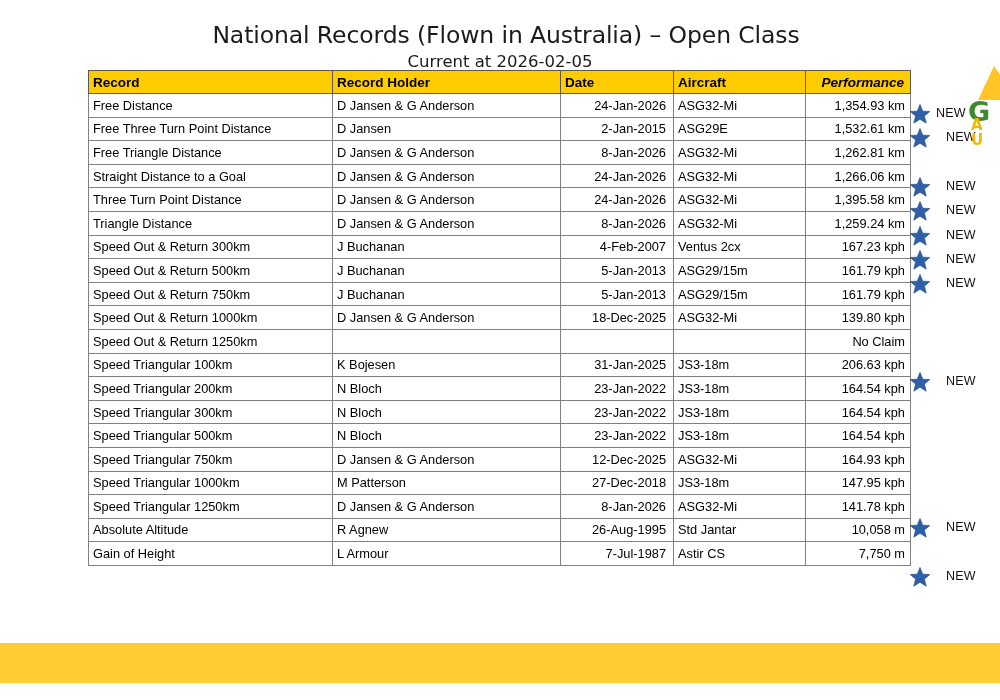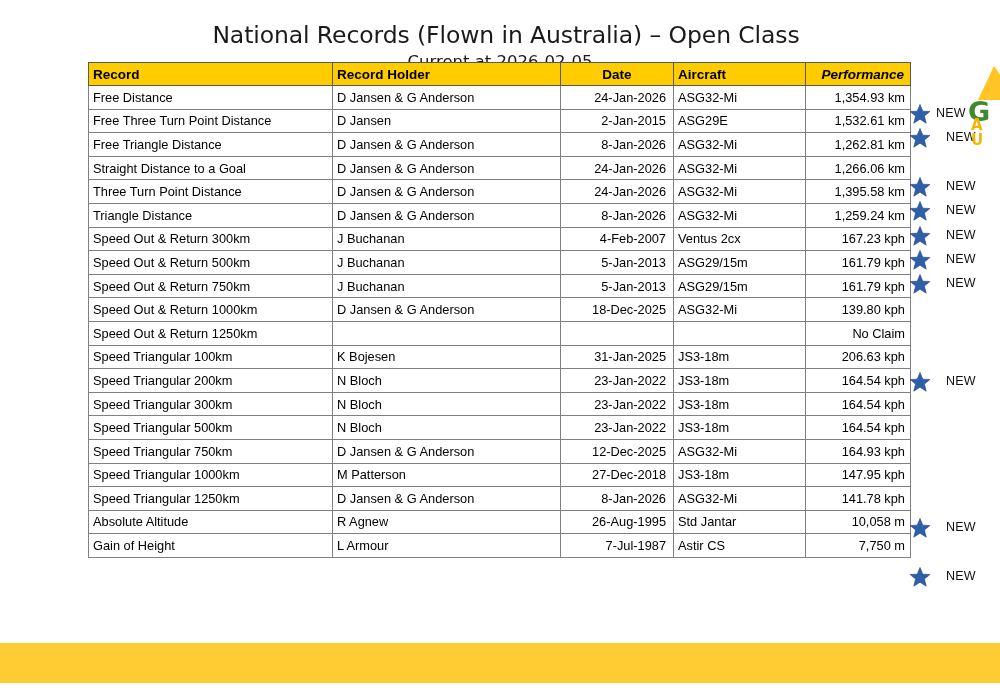--- a/index.html
+++ b/index.html
@@ -48,21 +48,21 @@
     color: #1a1a1a;
     line-height: 1.2;
     margin-top: 3px;
     white-space: nowrap;
   }
 
   
   .records-table {
     position: absolute;
     left: 88px;
-    top: 62px;
+    top: 70px;
     width: 822px;
     border-collapse: collapse;
     table-layout: fixed;
     font-family: "Liberation Sans", sans-serif;
   }
   .records-table col.c-record      { width: 244px; }
   .records-table col.c-holder      { width: 228px; }
   .records-table col.c-date        { width: 113px; }
   .records-table col.c-aircraft    { width: 132px; }
   .records-table col.c-performance { width: 105px; }
@@ -72,21 +72,21 @@
     border: 1px solid #595959;
     font-size: 13.5px;
     font-weight: bold;
     color: #000000;
     height: 22px;
     padding: 0 4px;
     text-align: left;
     vertical-align: middle;
     white-space: nowrap;
   }
-  .records-table th.center { text-align: center; }
+  .records-table th.center { text-align: left; }
   .records-table th.right  { text-align: right; padding-right: 6px; font-style: italic; }
 
   .records-table td {
     border: 1px solid #808080;
     font-size: 12.8px;
     color: #000000;
     height: 22.6px;
     padding: 0 4px;
     vertical-align: middle;
     white-space: nowrap;

